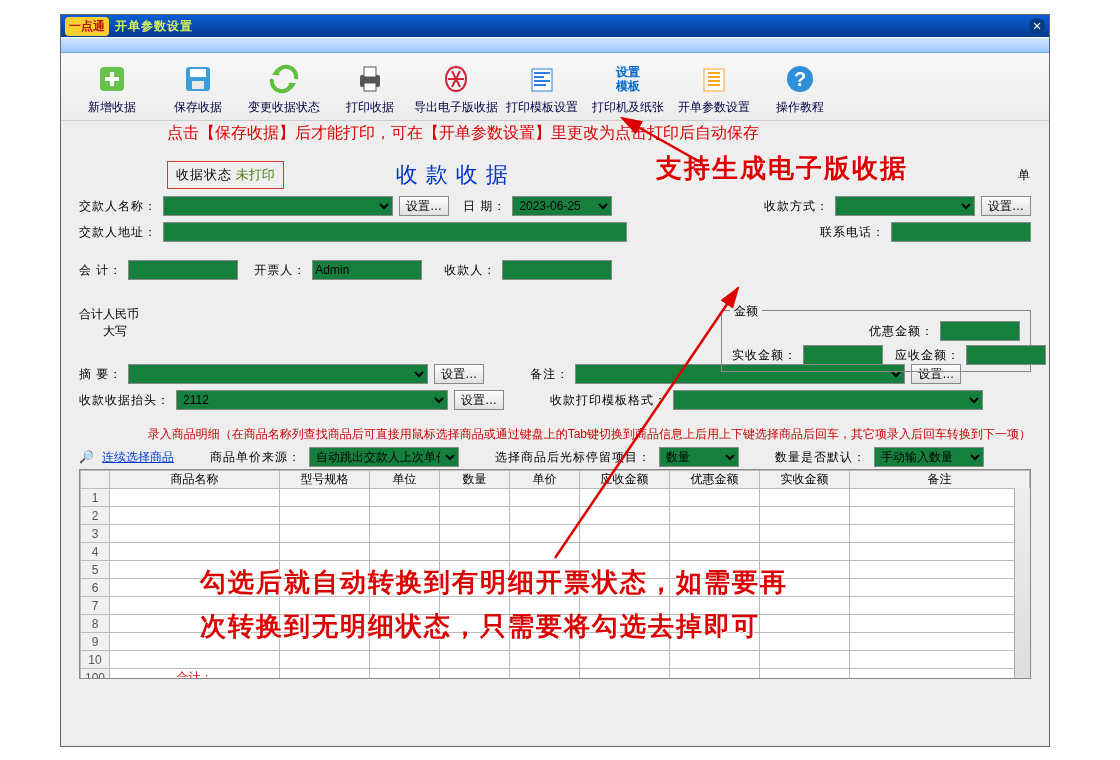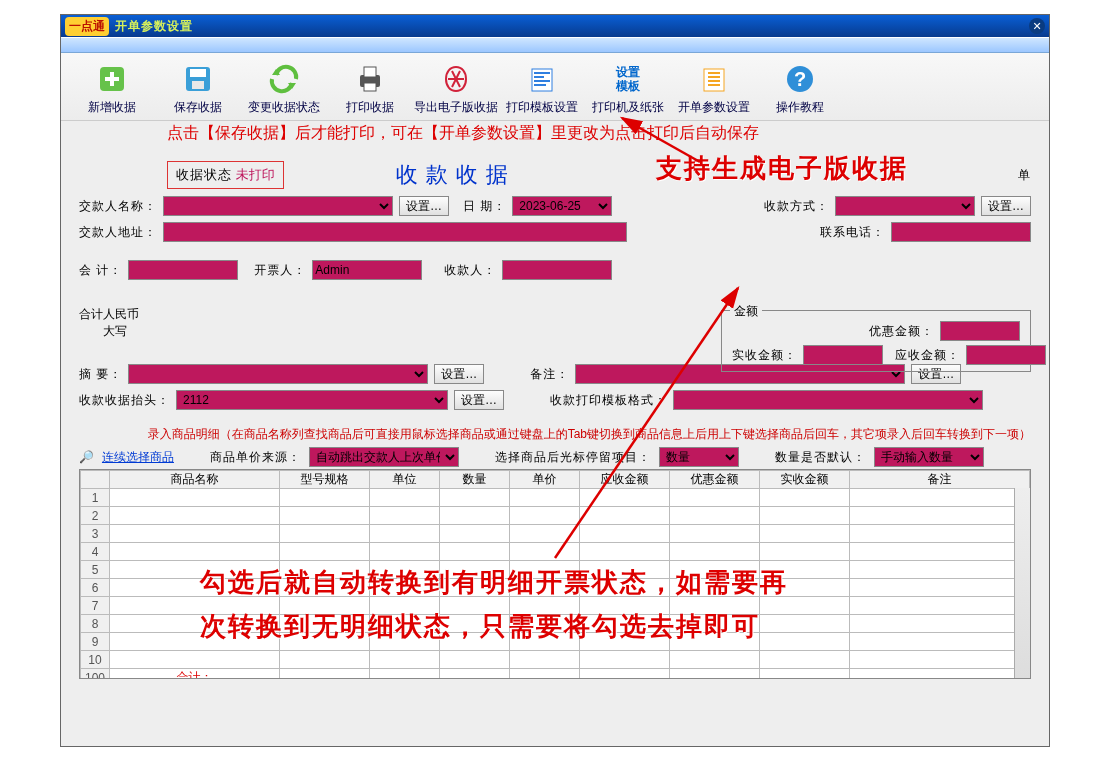--- a/index.html
+++ b/index.html
@@ -12,25 +12,25 @@
 .tb-close { margin-left: auto; margin-right: 4px; width: 16px; height: 16px; border-radius: 8px; background: #0a3b80; display:flex;align-items:center;justify-content:center; font-size:11px; }
 .bar { height: 16px; background: linear-gradient(#cfe6ff,#9cc7ff); border-top:1px solid #fff; border-bottom:1px solid #7aa7d7; }
 .toolbar { display: flex; padding: 4px 8px 2px; gap:0; background: linear-gradient(#f8f8f8,#ececec); border-bottom:1px solid #ccc; }
 .tbtn { width: 86px; text-align: center; font-size: 12px; color: #004; padding: 4px 0 2px; }
 .tbtn .ic { width: 36px; height: 36px; margin: 0 auto 2px; display:flex; align-items:center; justify-content:center; }
 .tbtn .set2 { font-size:12px; font-weight:bold; line-height:14px; color:#0066cc; }
 .tip-red { color: #d00; font-size: 16px; text-align:left; padding: 2px 0 2px 106px; background:#eee; }
 .page-title { font-size: 22px; letter-spacing: 8px; color:#0033cc; text-align:center; }
 .status-box { display:inline-block; border:1px solid #d33; padding:4px 8px; font-size:13px; }
 .status-box .lbl { color:#000; }
-.status-box .val { color:#be185d; }
+.status-box .val { color:#4d7c0f; }
 .form { padding: 8px 18px; font-size: 12px; color:#000; background:#eee; position:relative; }
 .row { display:flex; align-items:center; margin:6px 0; gap:6px; }
 .lbl { white-space:nowrap; letter-spacing:1px; }
-input.txt, select.txt { height:20px; border:1px solid #888; background:#be185d; font-size:12px; padding:0 2px; }
+input.txt, select.txt { height:20px; border:1px solid #888; background:#15803d; font-size:12px; padding:0 2px; }
 .btn { height:20px; font-size:12px; padding:0 6px; border:1px solid #888; background:linear-gradient(#fdfdfd,#e0e0e0); }
 .group { border:1px solid #888; padding:10px 10px 6px; position:relative; font-size:12px; }
 .group > .legend { position:absolute; top:-8px; left:8px; background:#eee; padding:0 4px; }
 .group.blue > .legend, .group.blue .chk-lbl { color:#0022cc; }
 .red-hint { color:#c00; font-size:12px; padding:2px 18px; letter-spacing:0;text-align:right; }
 .detail-bar { display:flex; align-items:center; gap:8px; padding:2px 18px; font-size:12px; }
 .detail-bar .link { color:#003bd4; text-decoration:underline; }
 .grid-wrap { margin:0 18px; background:#fff; border:1px solid #888; height:210px; overflow:hidden; position:relative; }
 table.grid { border-collapse:collapse; width:100%; font-size:12px; }
 table.grid th, table.grid td { border:1px solid #bbb; height:18px; padding:0 4px; text-align:center; }

